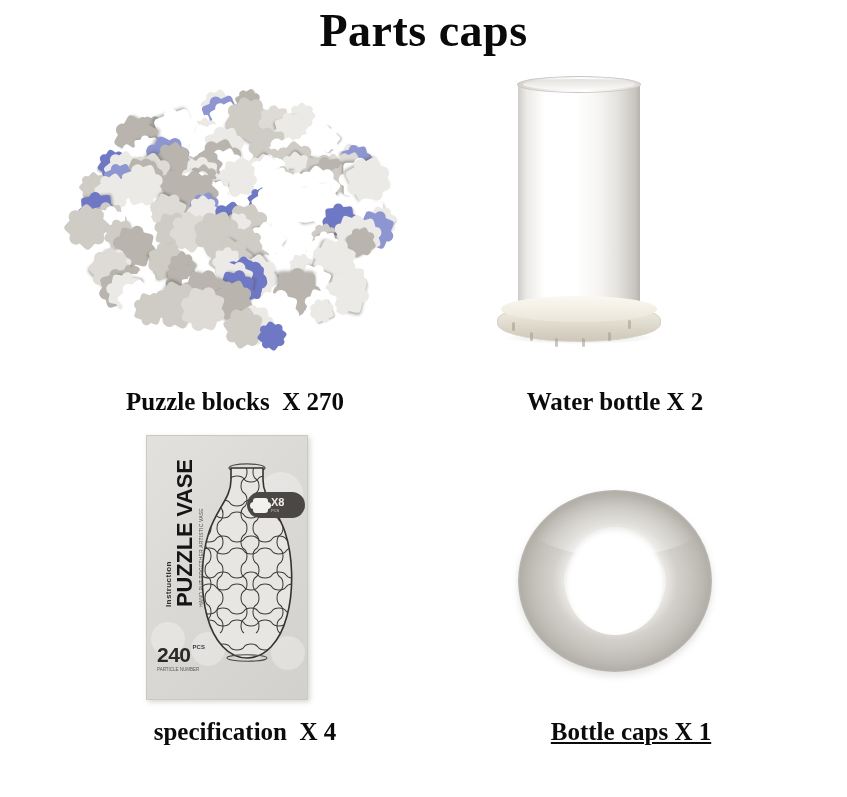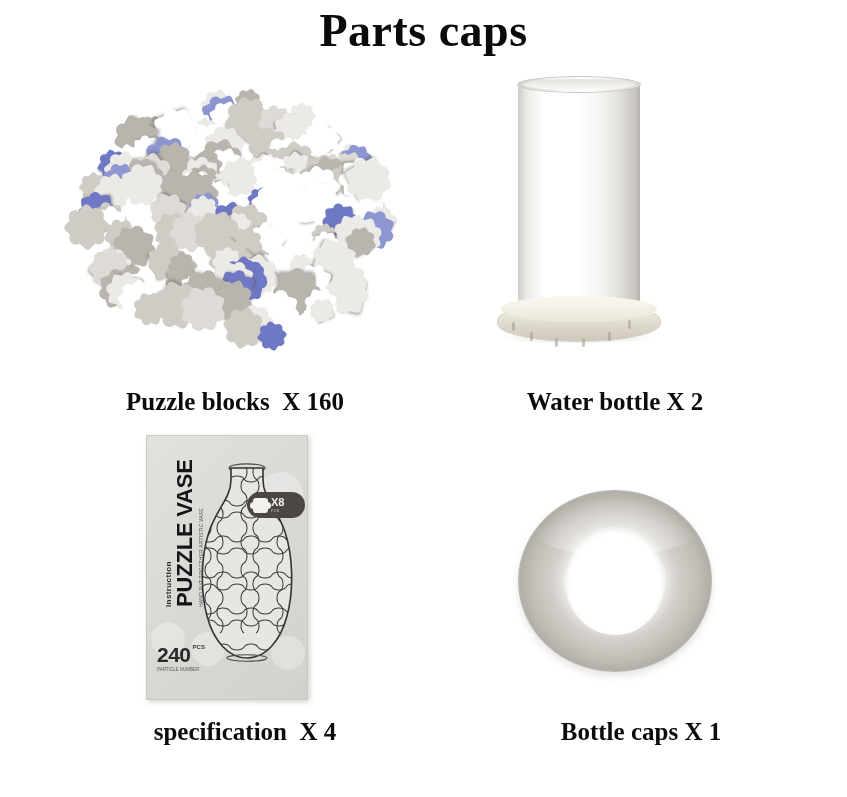--- a/index.html
+++ b/index.html
@@ -942,21 +942,21 @@
           <i></i>
           <b></b>
         </div>
         <div class="pz blue2 shade" style="left: 128.168px; top: 111.458px; transform: rotate(328deg) scale(0.7); z-index: 328;">
           <i></i>
           <b></b>
         </div>
       </div>
   </div>
 </div>
-<div class="part-label" style="left:60px; top:388px; width:350px;">Puzzle blocks  X 160</div>
+<div class="part-label" style="left:60px; top:388px; width:350px;">Puzzle blocks  X 270</div>
 
 <div class="part-cell" id="bottle-cell">
   <div class="part-figure">
     <div id="bottle-shadow"></div>
     <div id="bottle-body"></div>
     <div id="bottle-collar"></div>
     <div id="bottle-collar-top"></div>
     <div id="bottle-rim"></div>
     <div id="bottle-rim-inner"></div>
   <div class="collar-notch" style="left: 42px; top: 252px;"></div>
@@ -1052,13 +1052,13 @@
 </div>
 <div class="part-label" style="left:110px; top:718px; width:270px;">specification  X 4</div>
 
 <div class="part-cell" id="cap-cell">
   <div class="part-figure">
     <div id="cap-ring"></div>
     <div id="cap-hole"></div>
     <div id="cap-ring-hl"></div>
   </div>
 </div>
-<div class="part-label" style="left:496px; top:718px; width:290px;">Bottle caps X 1</div>
+<div class="part-label" style="left:486px; top:718px; width:290px;text-decoration:underline;">Bottle caps X 1</div>
 
 </body></html>

